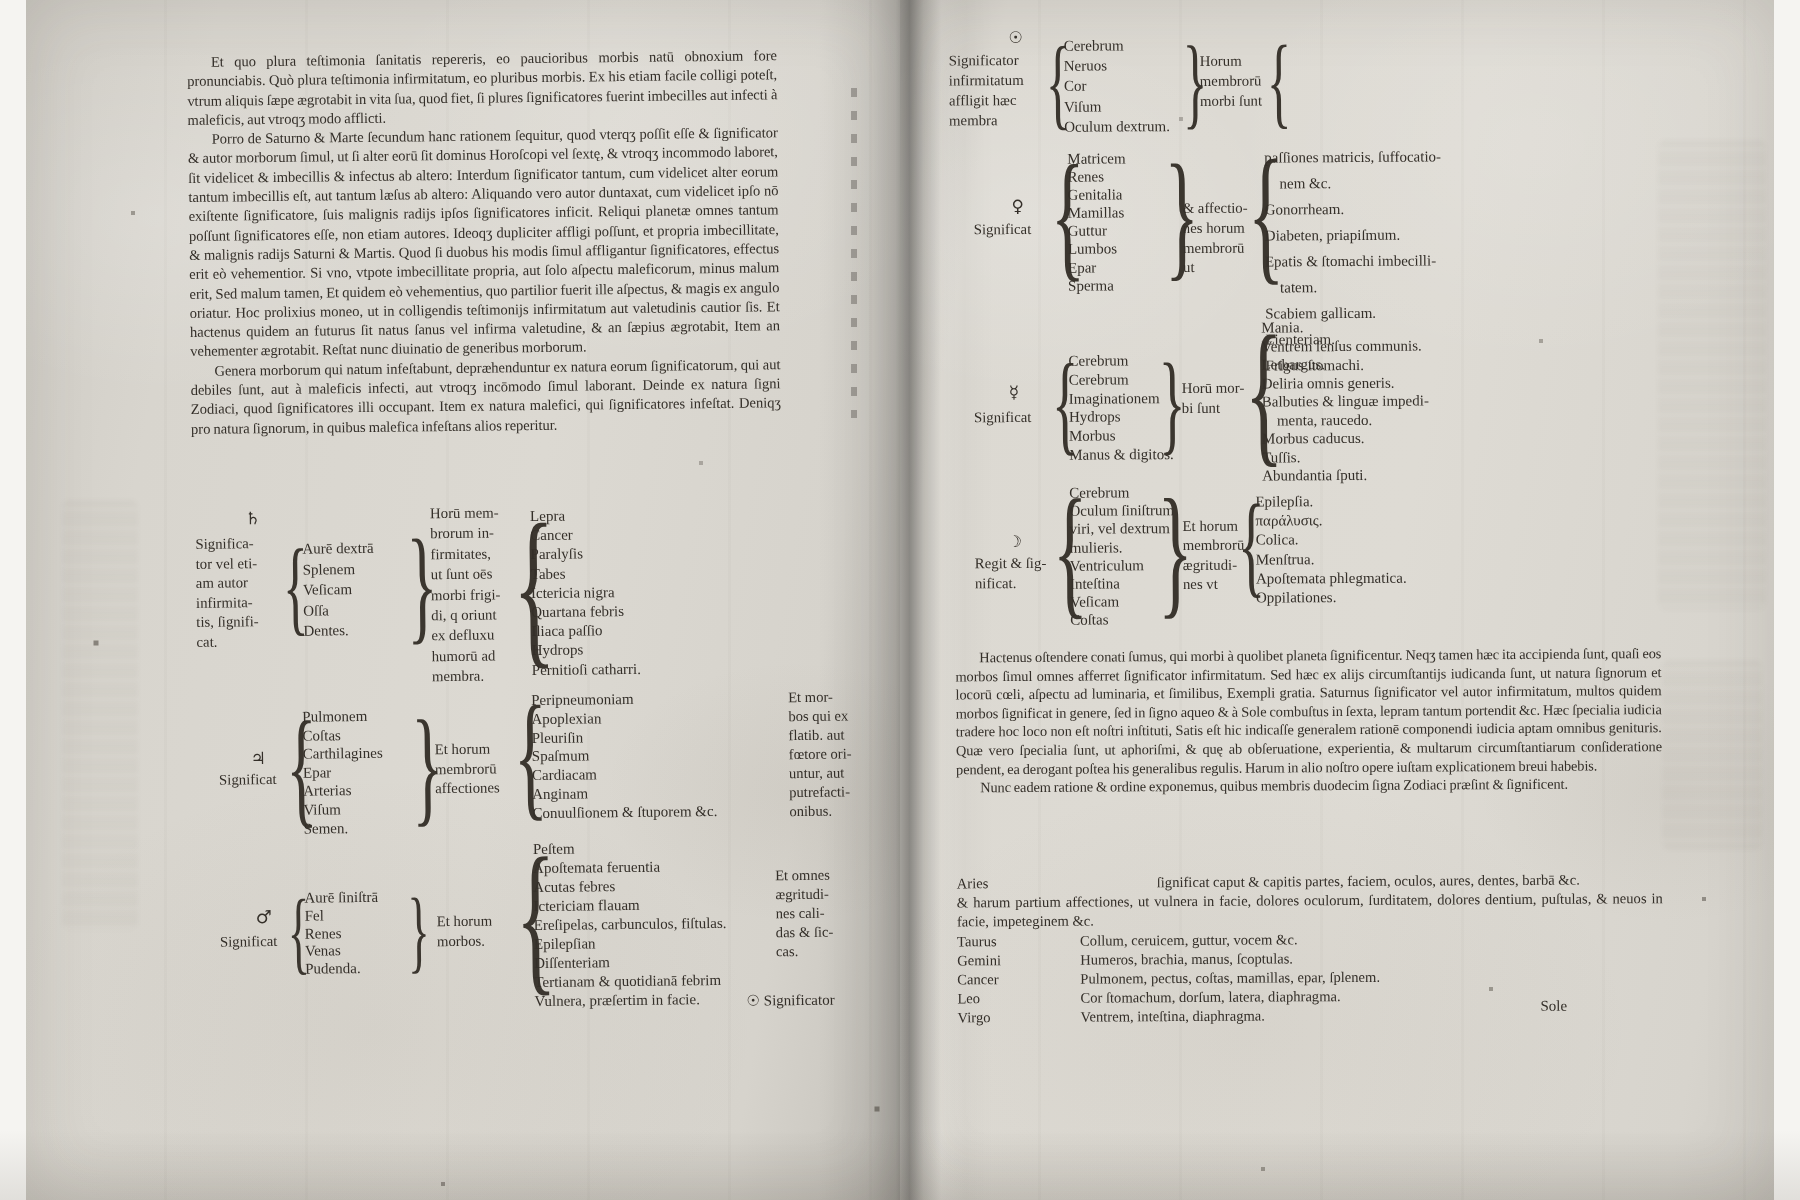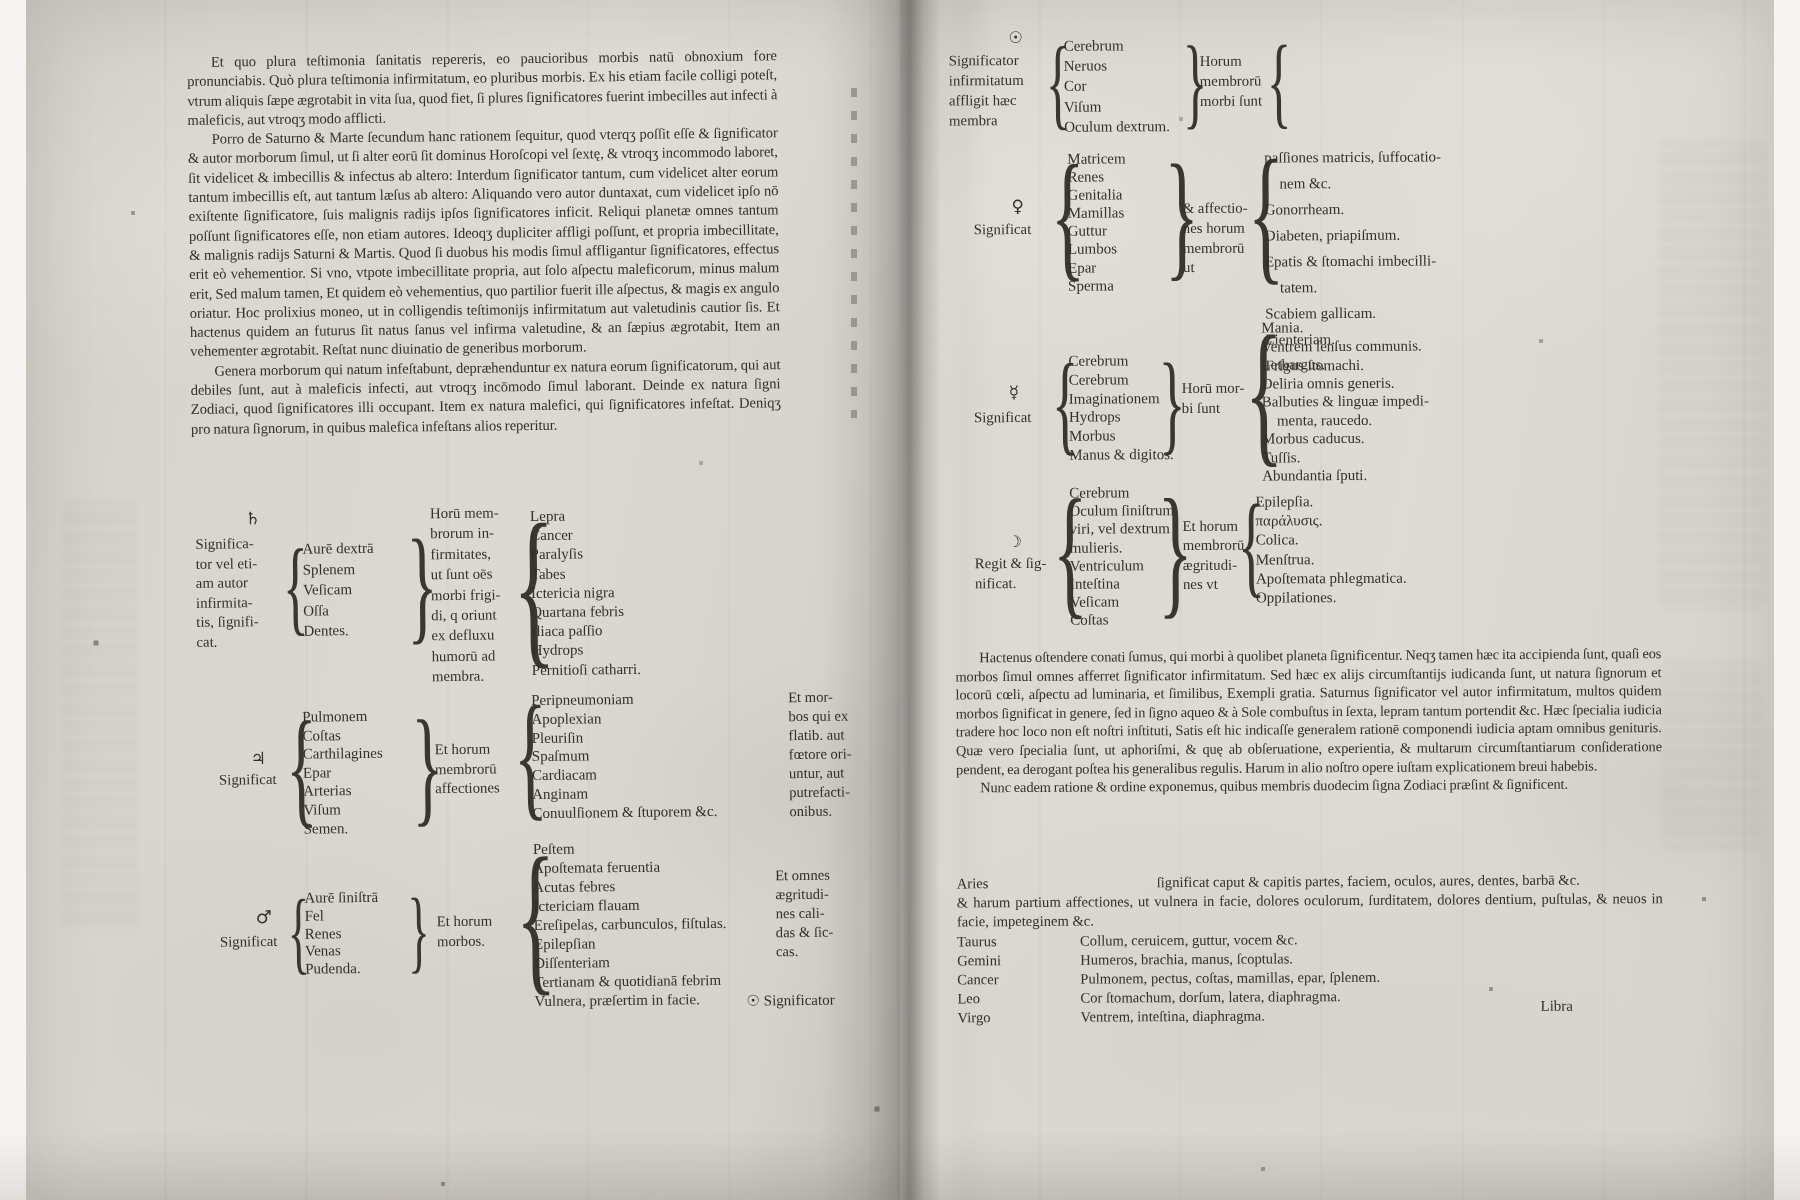--- a/index.html
+++ b/index.html
@@ -306,21 +306,21 @@
       <div class="zline">
         <span class="zsign">Leo</span>
         <span class="zdesc">Cor ſtomachum, dorſum, latera, diaphragma.</span>
       </div>
       <div class="zline">
         <span class="zsign">Virgo</span>
         <span class="zdesc">Ventrem, inteſtina, diaphragma.</span>
       </div>
     </div>
 
-    <div class="t catch" style="left:1538px;top:999px">Libra</div>
+    <div class="t catch" style="left:1538px;top:999px">Sole</div>
   </div>
 
   <div class="gutter"></div>
   <div class="gdash"></div>
   <div class="ghost" style="left:1658px;top:140px;width:108px;height:470px"></div>
   <div class="ghost" style="left:1662px;top:660px;width:100px;height:190px"></div>
   <div class="ghost" style="left:62px;top:500px;width:76px;height:430px"></div>
   <div class="specks"></div>
   <div class="bshade"></div>
 </div>

